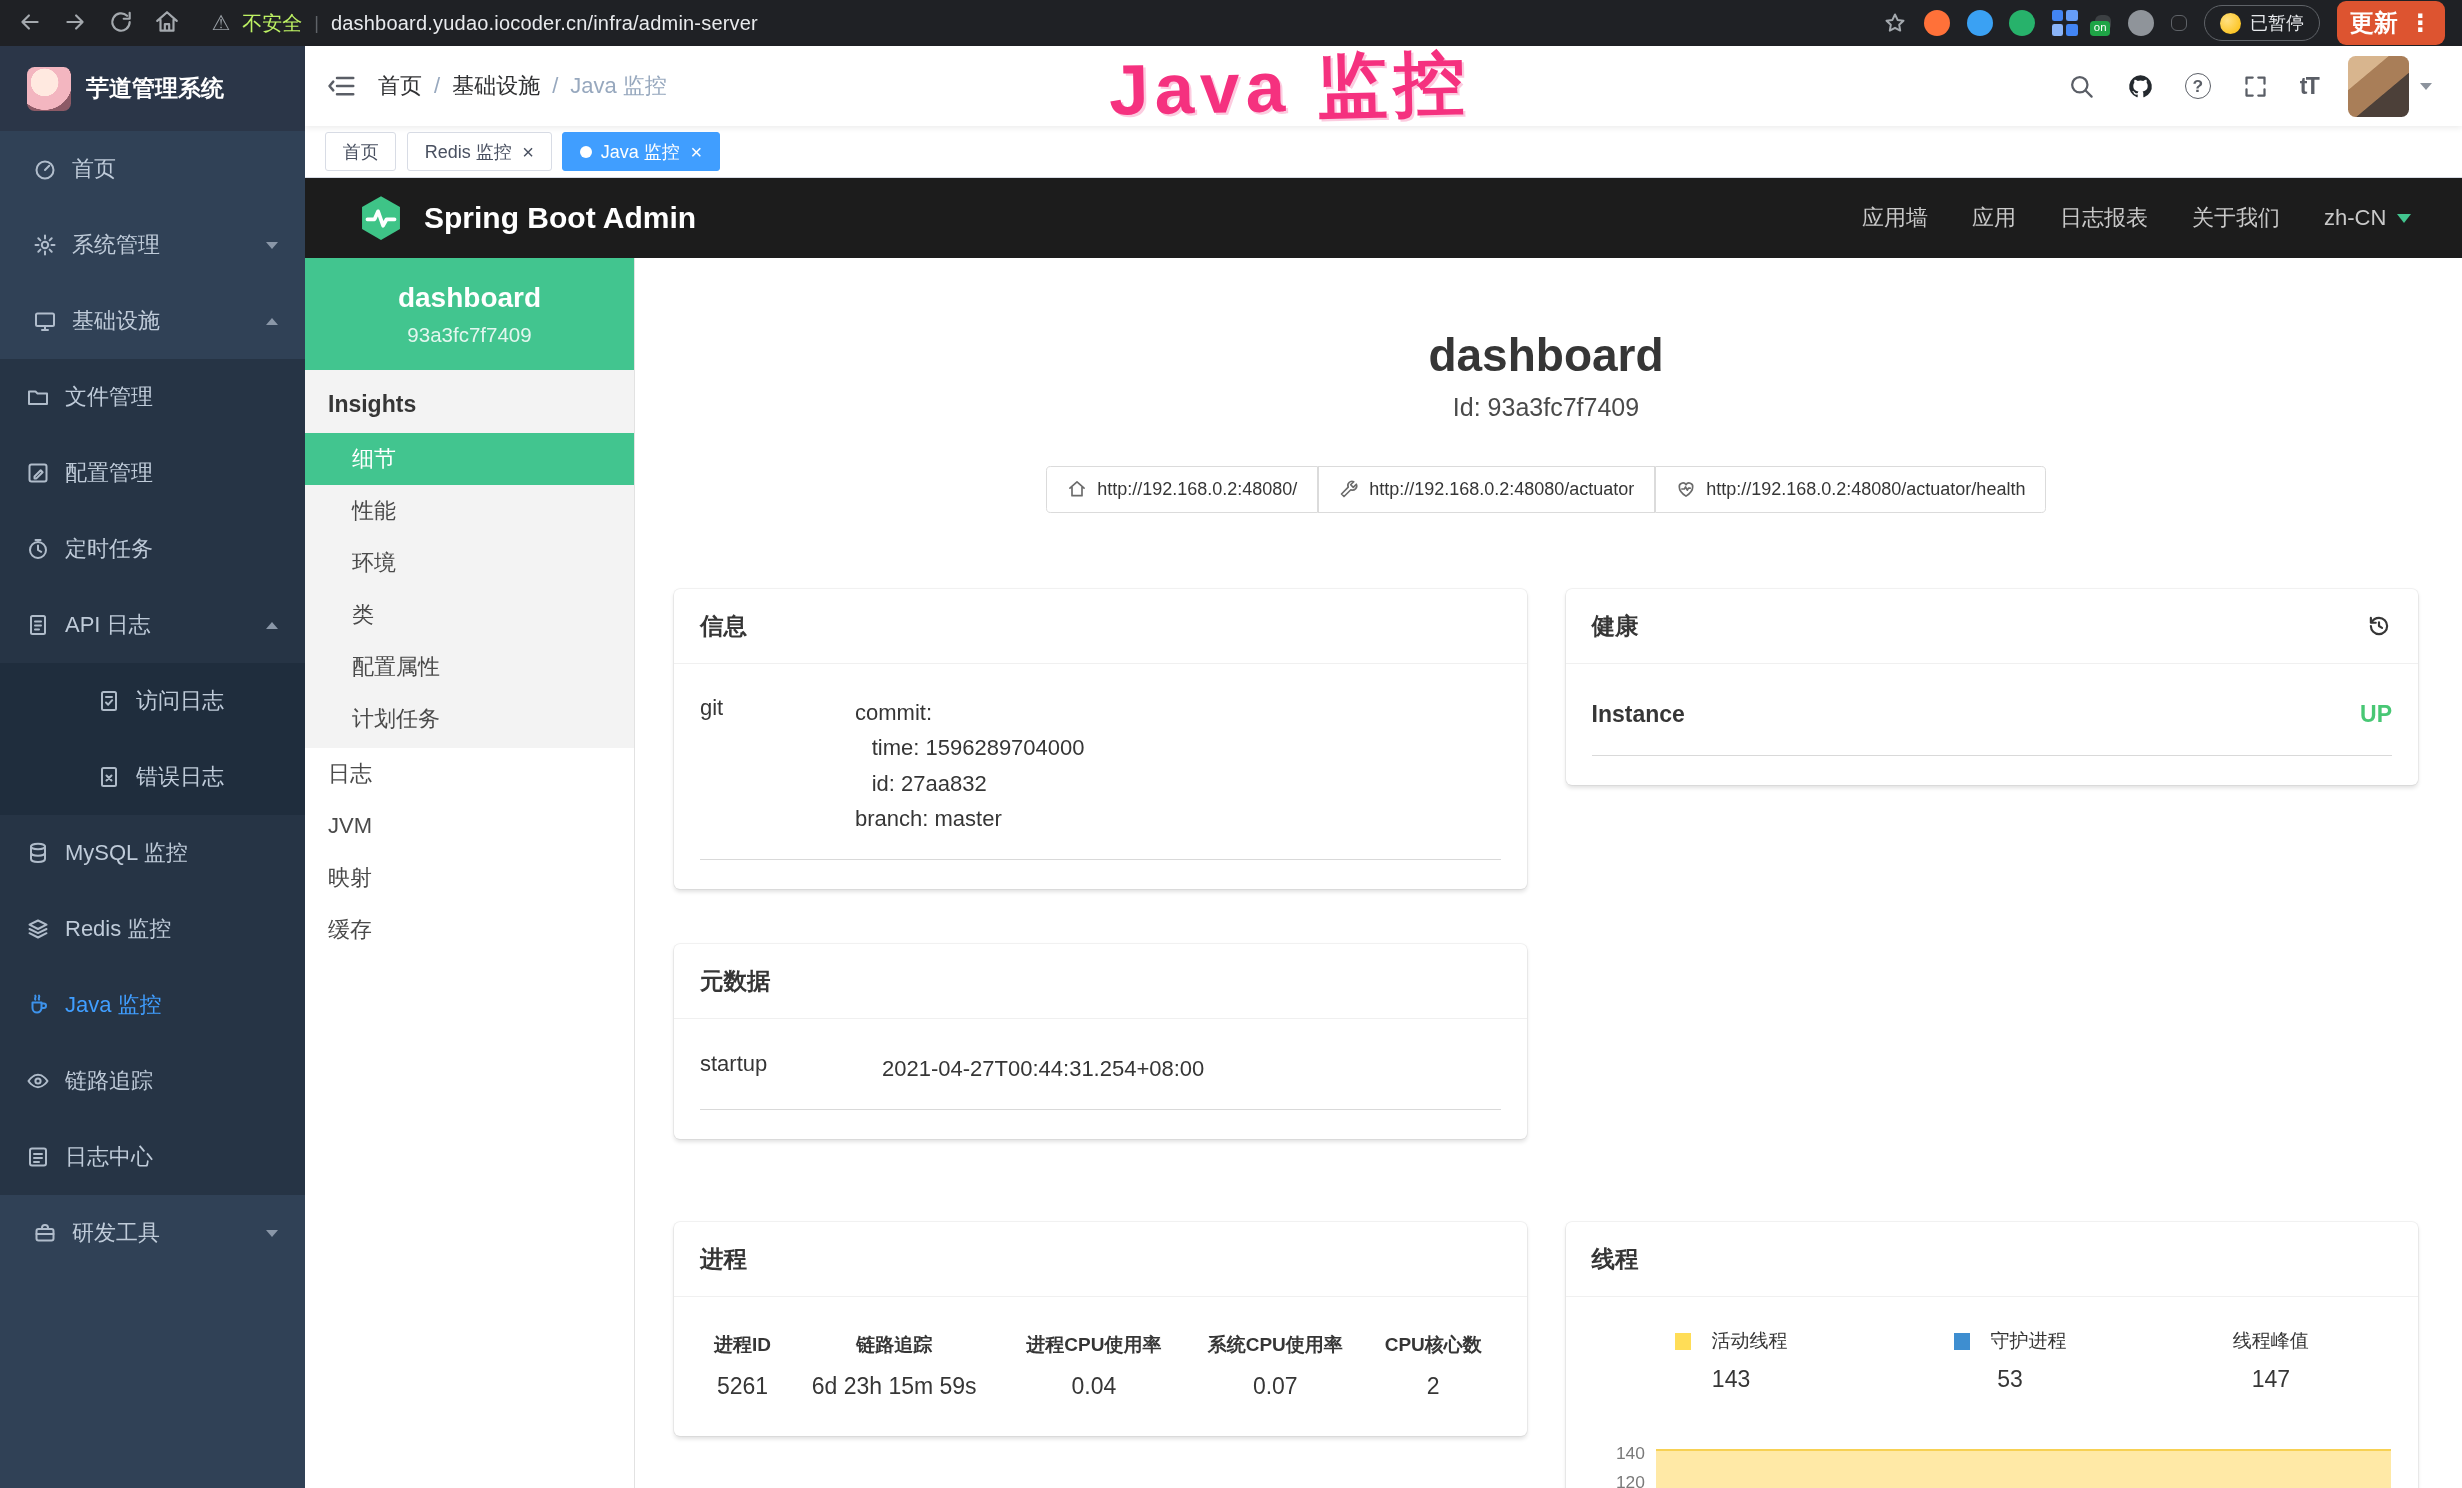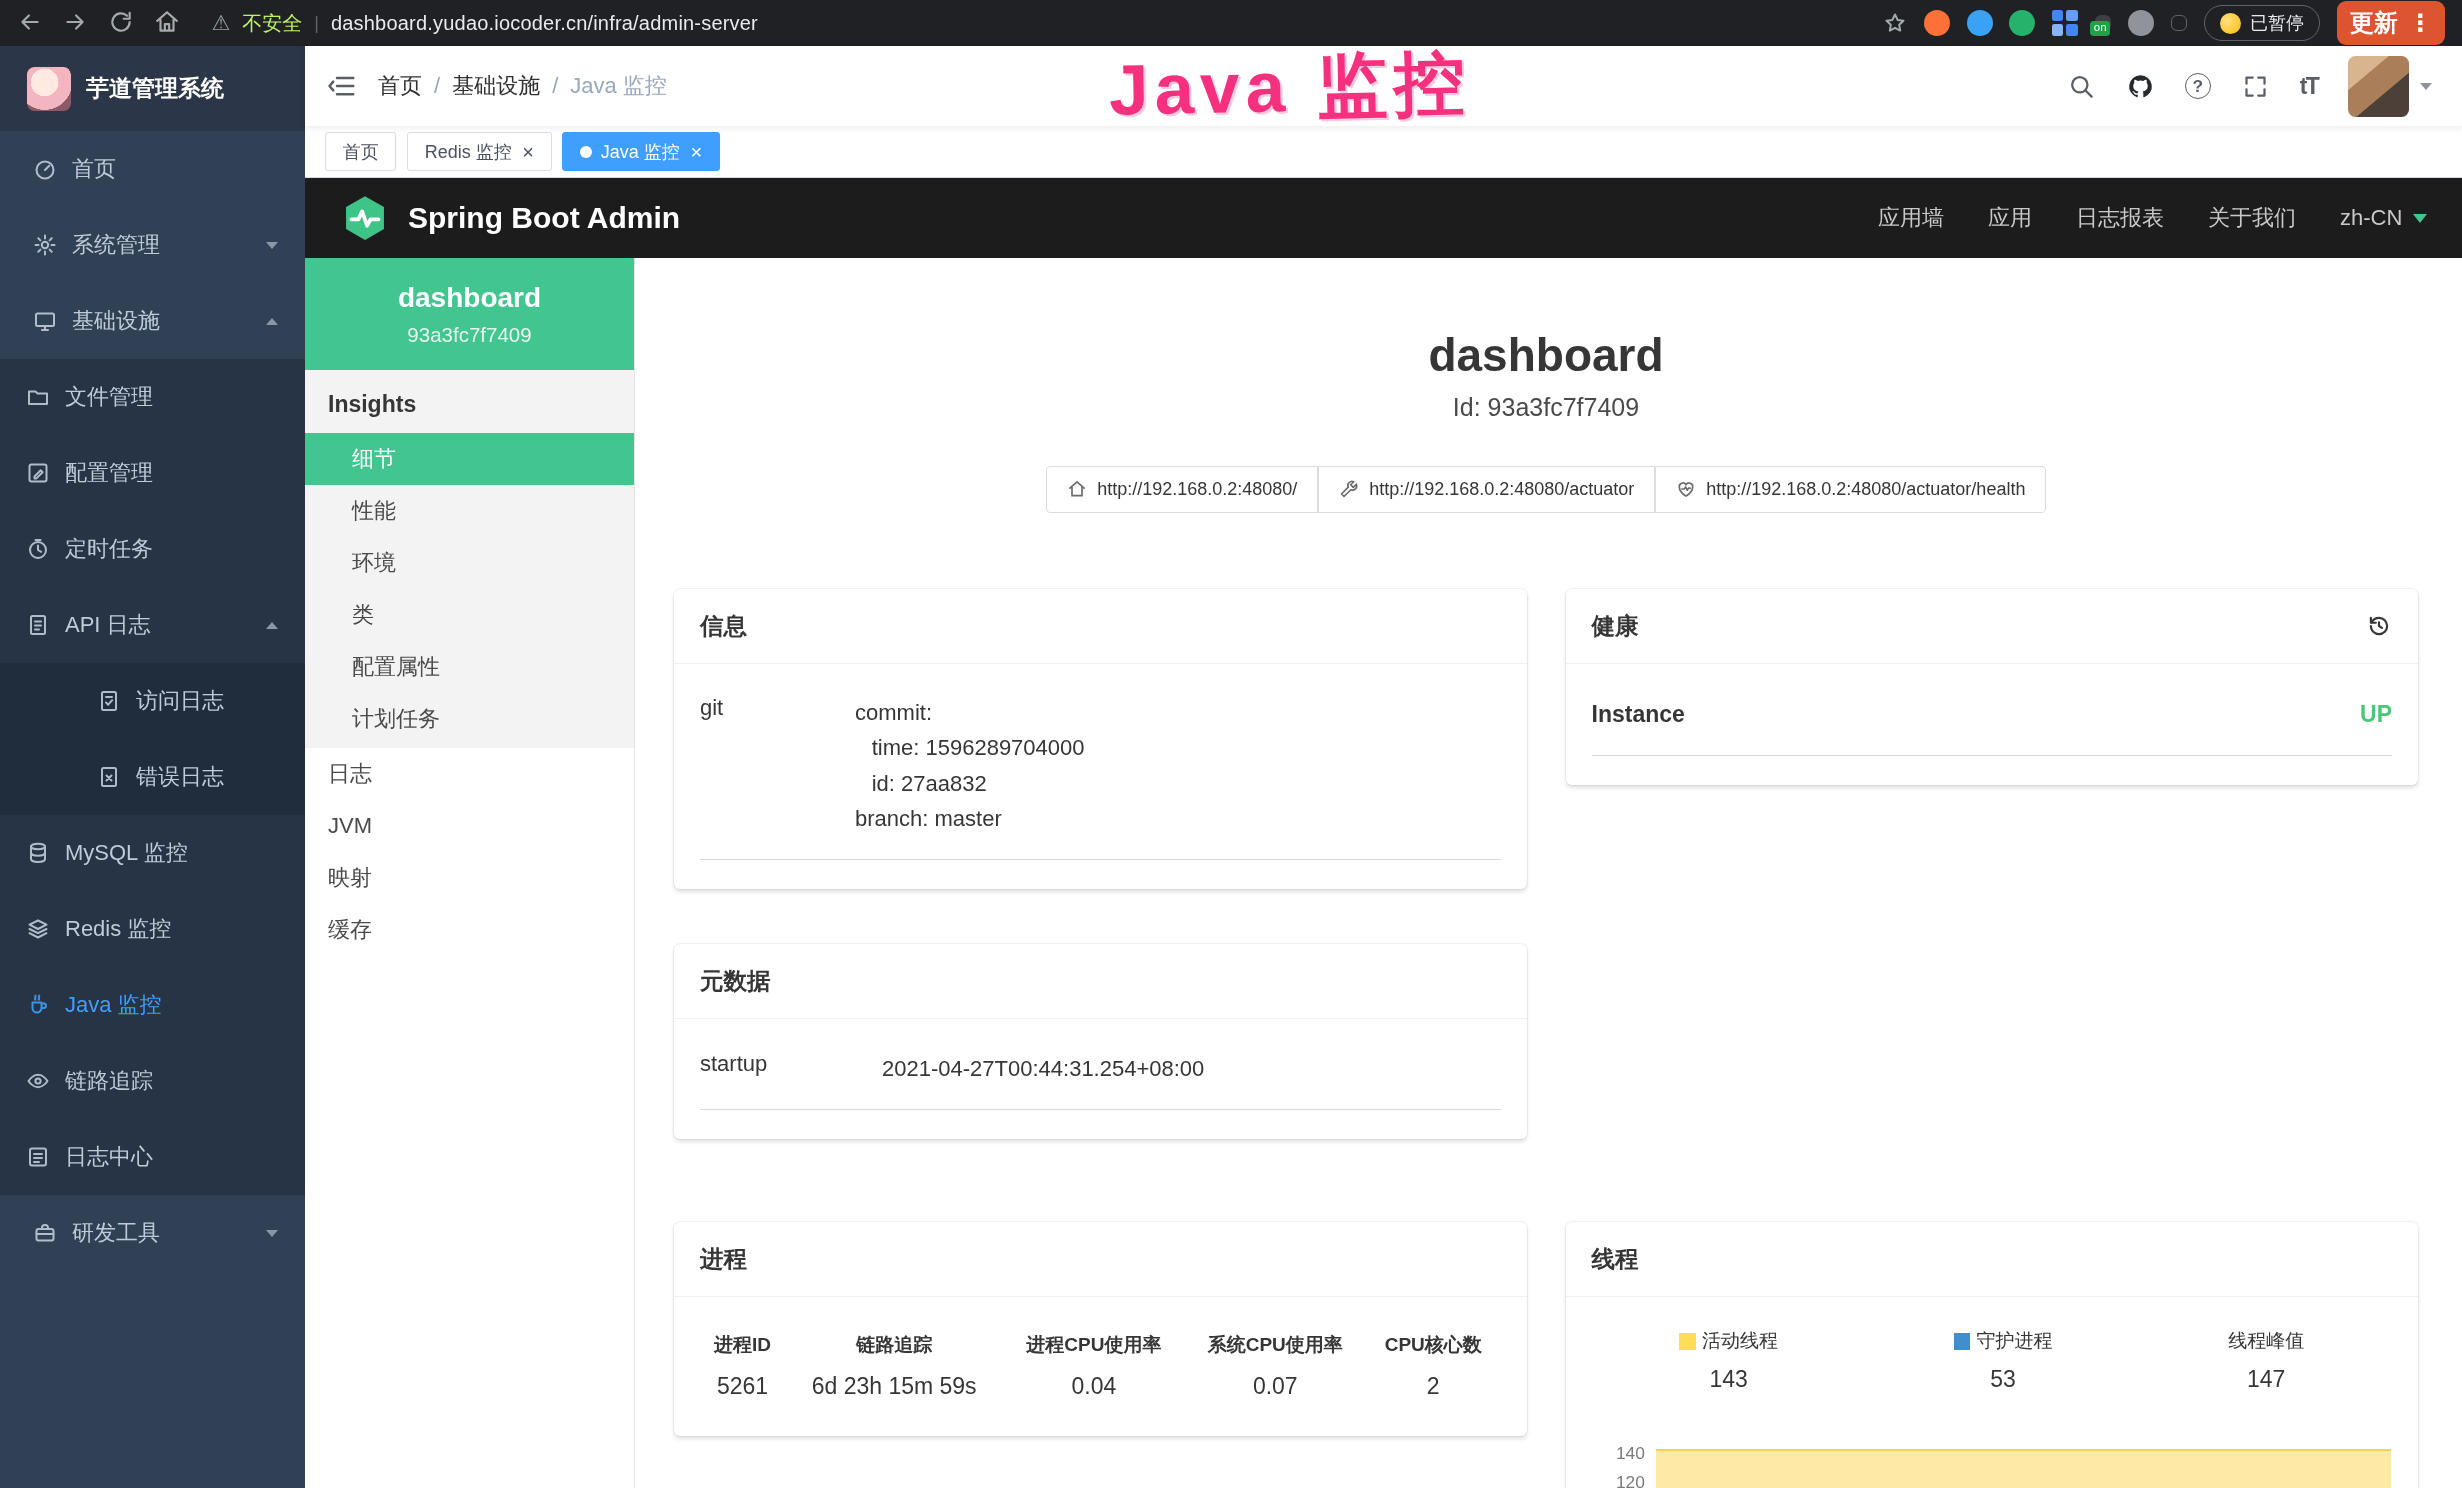--- a/index.html
+++ b/index.html
@@ -66,21 +66,21 @@
 
   
   .tabsbar { height:52px; background:#fff; border-bottom:0.8px solid #d8dce5; display:flex; align-items:center; gap:10.6px; padding-left:20px; }
   .tag { display:flex; align-items:center; gap:9px; height:39px; padding:0 16.7px; border:0.8px solid #d8dce5; background:#fff; color:#495060; font-size:18px; border-radius:3px; cursor:pointer; }
   .tag.active { background:#409EFF; border-color:#409EFF; color:#fff; }
   .tag .dot { width:12px; height:12px; border-radius:50%; background:#fff; }
   .tag .x { font-size:20px; line-height:1; margin-left:1.5px; }
 
   
   .sba { flex:1; min-height:0; display:flex; flex-direction:column; }
-  .sba-header { height:80px; flex-shrink:0; background:#1c1c1c; display:flex; align-items:center; padding:0 35px; }
+  .sba-header { height:80px; flex-shrink:0; background:#1c1c1c; display:flex; align-items:center; padding:0 51px; }
   .sba-brand { display:flex; align-items:center; gap:18px; color:#fff; font-size:30px; font-weight:bold; }
   .sba-logo { width:50px; height:50px; }
   .sba-nav { margin-left:auto; display:flex; align-items:center; gap:44px; font-size:22px; color:#c9c9c9; }
   .locale { display:flex; align-items:center; gap:10.6px; }
   .caret-green { width:0; height:0; border-left:7.6px solid transparent; border-right:7.6px solid transparent; border-top:9px solid #42c58f; }
 
   .sba-body { flex:1; min-height:0; display:flex; overflow:hidden; }
   .sba-side { width:330px; flex-shrink:0; border-right:0.8px solid #e2e2e2; background:#fff; }
   .inst { background:#42c58f; color:#fff; text-align:center; padding:24px 7.6px 23px; }
   .inst-name { font-size:28px; font-weight:600; }
@@ -114,21 +114,21 @@
   .hrow { display:flex; justify-content:space-between; align-items:center; padding:30px 0 27px; border-bottom:0.8px solid #d9d9d9; }
   .hkey { font-size:23px; font-weight:bold; color:#363636; }
   .up { font-size:23px; font-weight:bold; color:#48c774; }
 
   table.proc { width:100%; border-collapse:collapse; margin-top:10.6px; }
   table.proc th { font-size:19px; font-weight:600; color:#363636; text-align:center; padding:16.7px 6px 10.6px; }
   table.proc td { font-size:23px; color:#363636; text-align:center; padding:4.6px 6px 7.6px; }
 
   .legend { display:flex; justify-content:space-around; margin-top:24px; }
   .leg { text-align:center; }
-  .leg-top { display:flex; align-items:center; justify-content:center; gap:6px; font-size:19px; color:#363636; }
+  .leg-top { display:flex; align-items:center; justify-content:center; gap:20px; font-size:19px; color:#363636; }
   .sq { width:16.7px; height:16.7px; }
   .sq.yellow { background:#ffdd57; }
   .sq.blue { background:#3e8ed0; }
   .leg-val { font-size:23px; color:#363636; margin-top:12px; }
 
   .chart { display:flex; margin-top:50px; height:258px; position:relative; }
   .yaxis { width:64px; position:relative; flex-shrink:0; }
   .yaxis .tick { position:absolute; right:10.6px; font-size:17.4px; color:#7a7a7a; }
   .plot { flex:1; position:relative; }
   .area { position:absolute; left:0; right:1.5px; top:6px; height:303px; background:#ffe9a6; border-top:2.3px solid #f7d154; }

